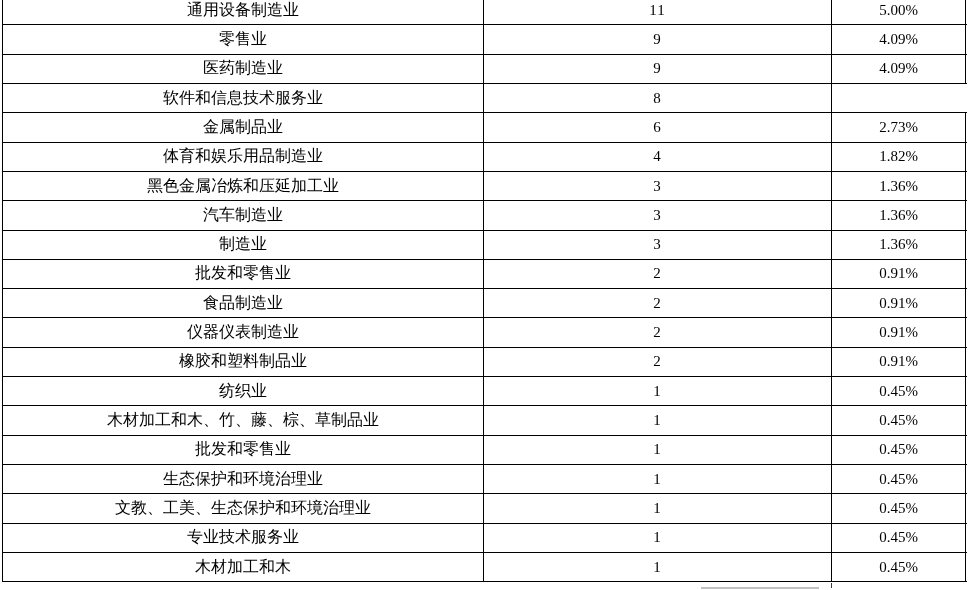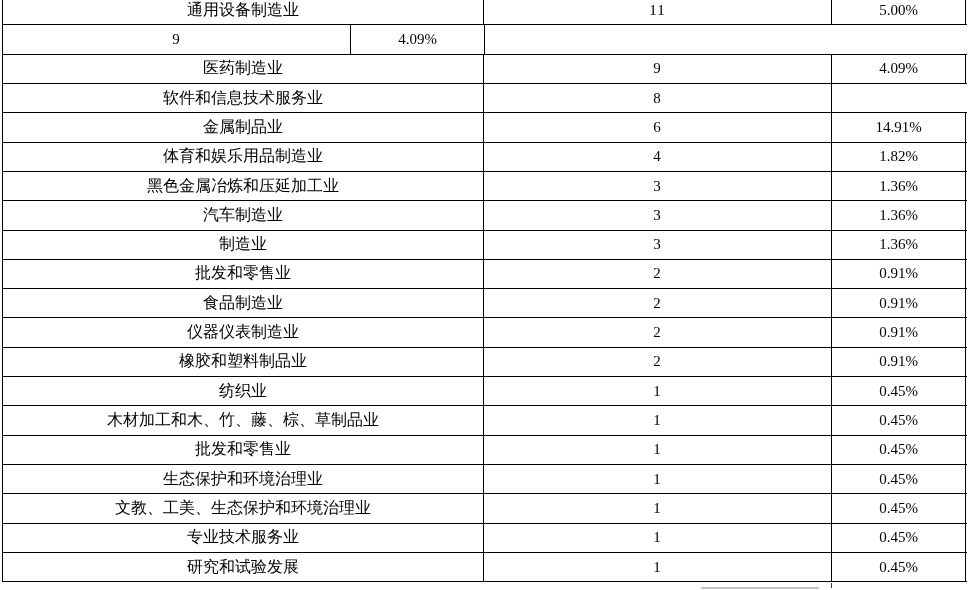--- a/index.html
+++ b/index.html
@@ -63,39 +63,40 @@
 <body>
 
 <div class="table" id="industry-table">
   <div class="row">
     <div class="cell c1">通用设备制造业</div>
     <div class="cell c2">11</div>
     <div class="cell c3">5.00%</div>
   </div>
 
   <div class="row">
+    <div class="cell c1">零售业</div>
     <div class="cell c2">9</div>
     <div class="cell c3">4.09%</div>
   </div>
 
   <div class="row">
     <div class="cell c1">医药制造业</div>
     <div class="cell c2">9</div>
     <div class="cell c3">4.09%</div>
   </div>
 
   <div class="row">
     <div class="cell c1">软件和信息技术服务业</div>
     <div class="cell c2">8</div>
   </div>
 
   <div class="row">
     <div class="cell c1">金属制品业</div>
     <div class="cell c2">6</div>
-    <div class="cell c3">14.91%</div>
+    <div class="cell c3">2.73%</div>
   </div>
 
   <div class="row">
     <div class="cell c1">体育和娱乐用品制造业</div>
     <div class="cell c2">4</div>
     <div class="cell c3">1.82%</div>
   </div>
 
   <div class="row">
     <div class="cell c1">黑色金属冶炼和压延加工业</div>
@@ -169,20 +170,20 @@
     <div class="cell c3">0.45%</div>
   </div>
 
   <div class="row">
     <div class="cell c1">专业技术服务业</div>
     <div class="cell c2">1</div>
     <div class="cell c3">0.45%</div>
   </div>
 
   <div class="row">
-    <div class="cell c1">研究和试验发展</div>
+    <div class="cell c1">木材加工和木</div>
     <div class="cell c2">1</div>
     <div class="cell c3">0.45%</div>
   </div>
 </div>
 
 <div class="col-border-stub"></div>
 <div class="bottom-artifact"></div>
 
 </body></html>

